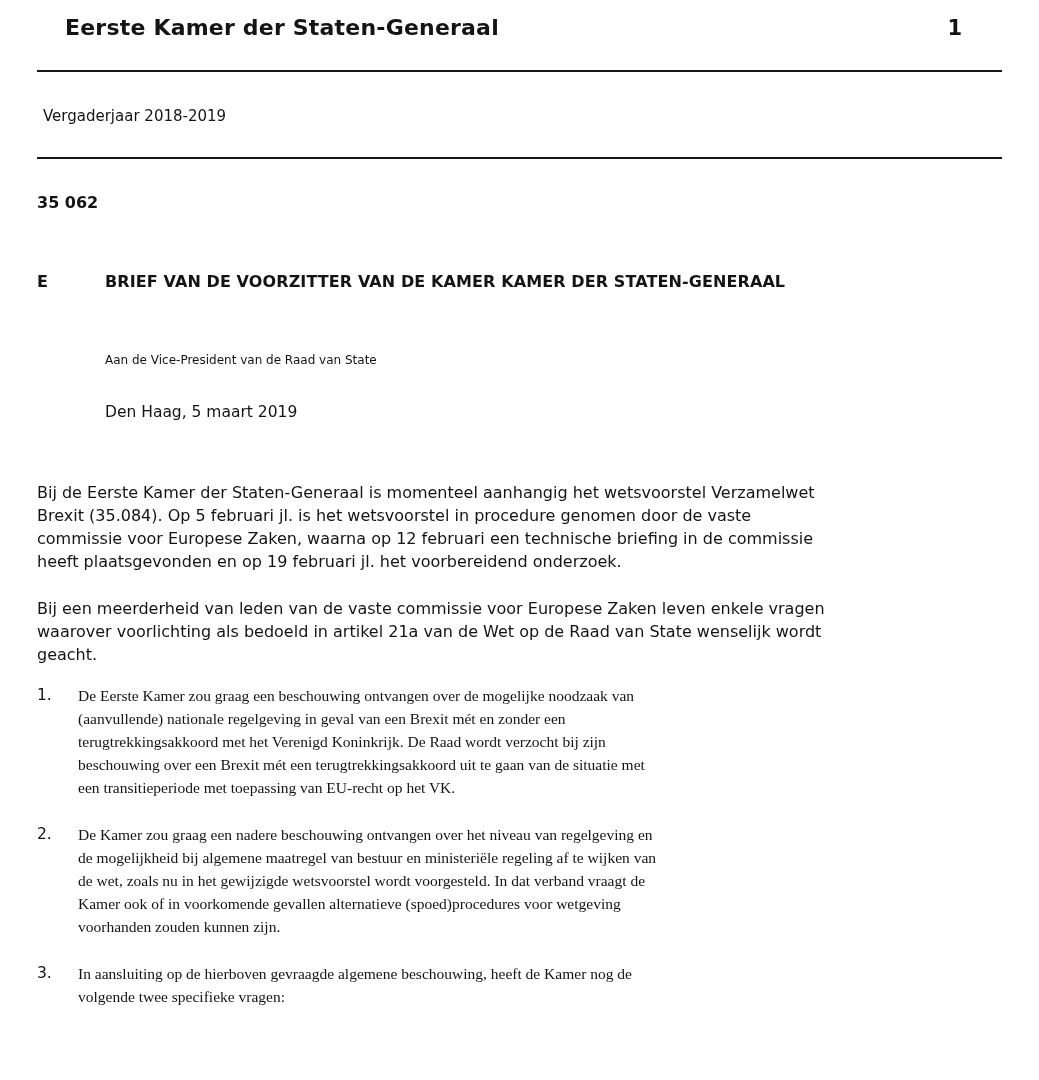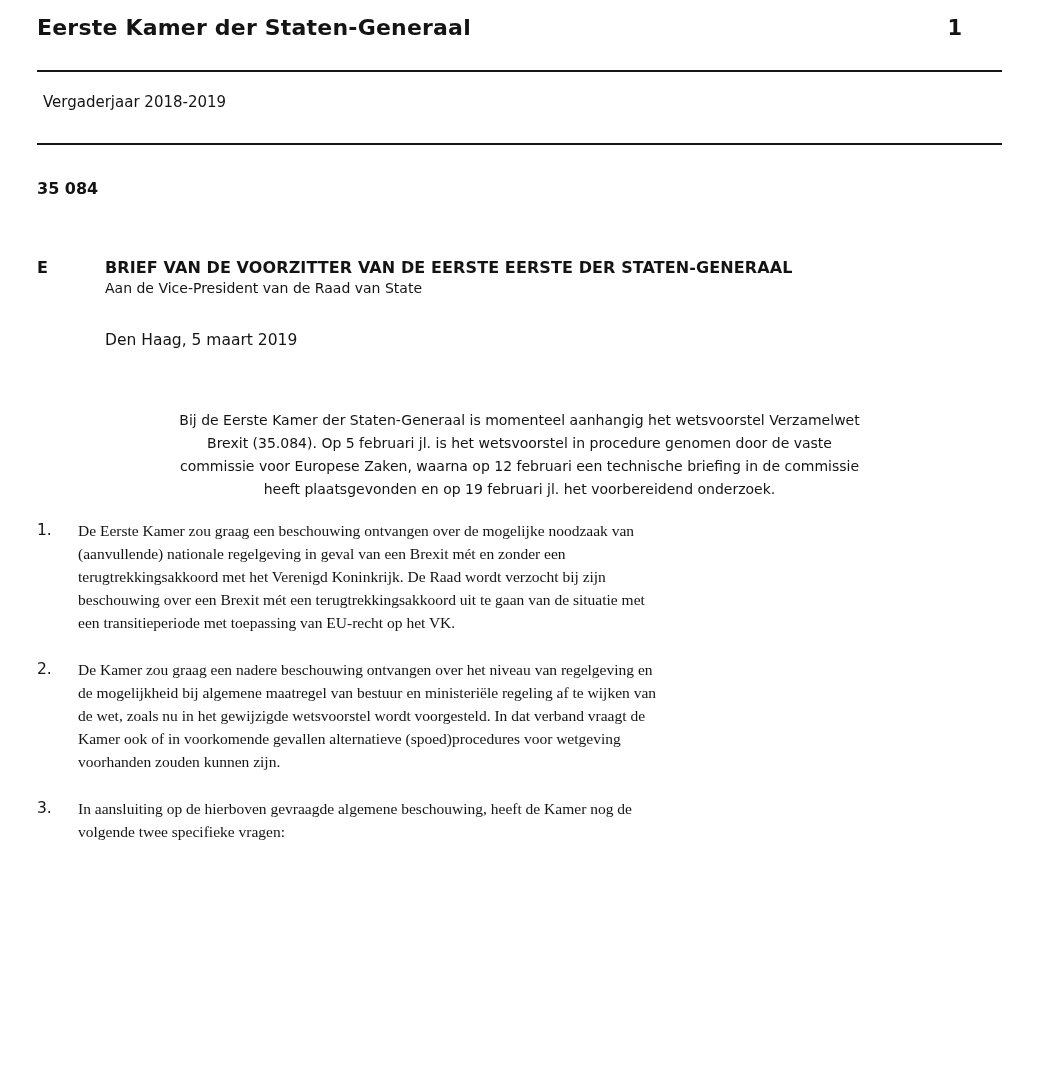--- a/index.html
+++ b/index.html
@@ -18,20 +18,21 @@
     width: 1039px;
     height: 1080px;
     box-sizing: border-box;
     padding: 13px 37px 0 37px;
     background: #ffffff;
   }
   .masthead {
     display: flex;
     justify-content: space-between;
     align-items: flex-end;
+    margin-left: 28px;
   }
   .page-title {
     font-size: 22px;
     font-weight: bold;
     line-height: 30px;
     letter-spacing: 0.2px;
   }
   .page-number {
     font-size: 21px;
     font-weight: bold;
@@ -39,21 +40,21 @@
     padding-right: 40px;
   }
   .rule {
     border: none;
     border-top: 2px solid #161616;
     margin: 0;
   }
   .rule-1 { margin-top: 27px; }
   .rule-2 { margin-top: 31px; }
   .session-year {
-    margin-top: 21px;
+    margin-top: 35px;
     margin-left: 6px;
     font-size: 15px;
     line-height: 19px;
   }
   .dossier-row {
     margin-top: 32px;
     display: flex;
   }
   .dossier-number {
     flex: 0 0 154px;
@@ -78,35 +79,35 @@
     line-height: 21px;
   }
   .letter-heading {
     flex: 1;
     font-size: 16px;
     font-weight: bold;
     line-height: 21px;
     letter-spacing: 0.1px;
   }
   .addressee {
+    margin-top: 58px;
     margin-left: 68px;
-    font-size: 14px;
+    font-size: 12px;
     line-height: 21px;
   }
   .dateline {
     margin-top: 31px;
     margin-left: 68px;
     font-size: 15.5px;
     line-height: 21px;
   }
   .body-paragraph {
-    font-size: 14px;
+    font-size: 16px;
     line-height: 23px;
     white-space: pre-line;
-    text-align: center;
   }
   .para-1 { margin-top: 58px; }
   .para-2 { margin-top: 24px; }
   .numbered-item {
     display: flex;
     font-size: 15.5px;
     line-height: 23px;
   }
   .numbered-item.first { margin-top: 18px; }
   .numbered-item + .numbered-item { margin-top: 24px; }
@@ -129,37 +130,40 @@
     <div class="page-number">1</div>
   </div>
 
   <hr class="rule rule-1">
 
   <div class="session-year">Vergaderjaar 2018-2019</div>
 
   <hr class="rule rule-2">
 
   <div class="dossier-row">
-    <div class="dossier-number">35 084</div>
+    <div class="dossier-number">35 062</div>
   </div>
 
   <div class="letter-heading-row">
     <div class="letter-code">E</div>
-    <div class="letter-heading">BRIEF VAN DE VOORZITTER VAN DE EERSTE EERSTE DER STATEN-GENERAAL</div>
+    <div class="letter-heading">BRIEF VAN DE VOORZITTER VAN DE KAMER KAMER DER STATEN-GENERAAL</div>
   </div>
 
   <div class="addressee">Aan de Vice-President van de Raad van State</div>
 
   <div class="dateline">Den Haag, 5 maart 2019</div>
 
   <div class="body-paragraph para-1">Bij de Eerste Kamer der Staten-Generaal is momenteel aanhangig het wetsvoorstel Verzamelwet
 Brexit (35.084). Op 5 februari jl. is het wetsvoorstel in procedure genomen door de vaste
 commissie voor Europese Zaken, waarna op 12 februari een technische briefing in de commissie
 heeft plaatsgevonden en op 19 februari jl. het voorbereidend onderzoek.</div>
 
+  <div class="body-paragraph para-2">Bij een meerderheid van leden van de vaste commissie voor Europese Zaken leven enkele vragen
+waarover voorlichting als bedoeld in artikel 21a van de Wet op de Raad van State wenselijk wordt
+geacht.</div>
 
   <div class="numbered-item first">
     <div class="item-number">1.</div>
     <div class="item-text">De Eerste Kamer zou graag een beschouwing ontvangen over de mogelijke noodzaak van
 (aanvullende) nationale regelgeving in geval van een Brexit mét en zonder een
 terugtrekkingsakkoord met het Verenigd Koninkrijk. De Raad wordt verzocht bij zijn
 beschouwing over een Brexit mét een terugtrekkingsakkoord uit te gaan van de situatie met
 een transitieperiode met toepassing van EU-recht op het VK.</div>
   </div>
 

